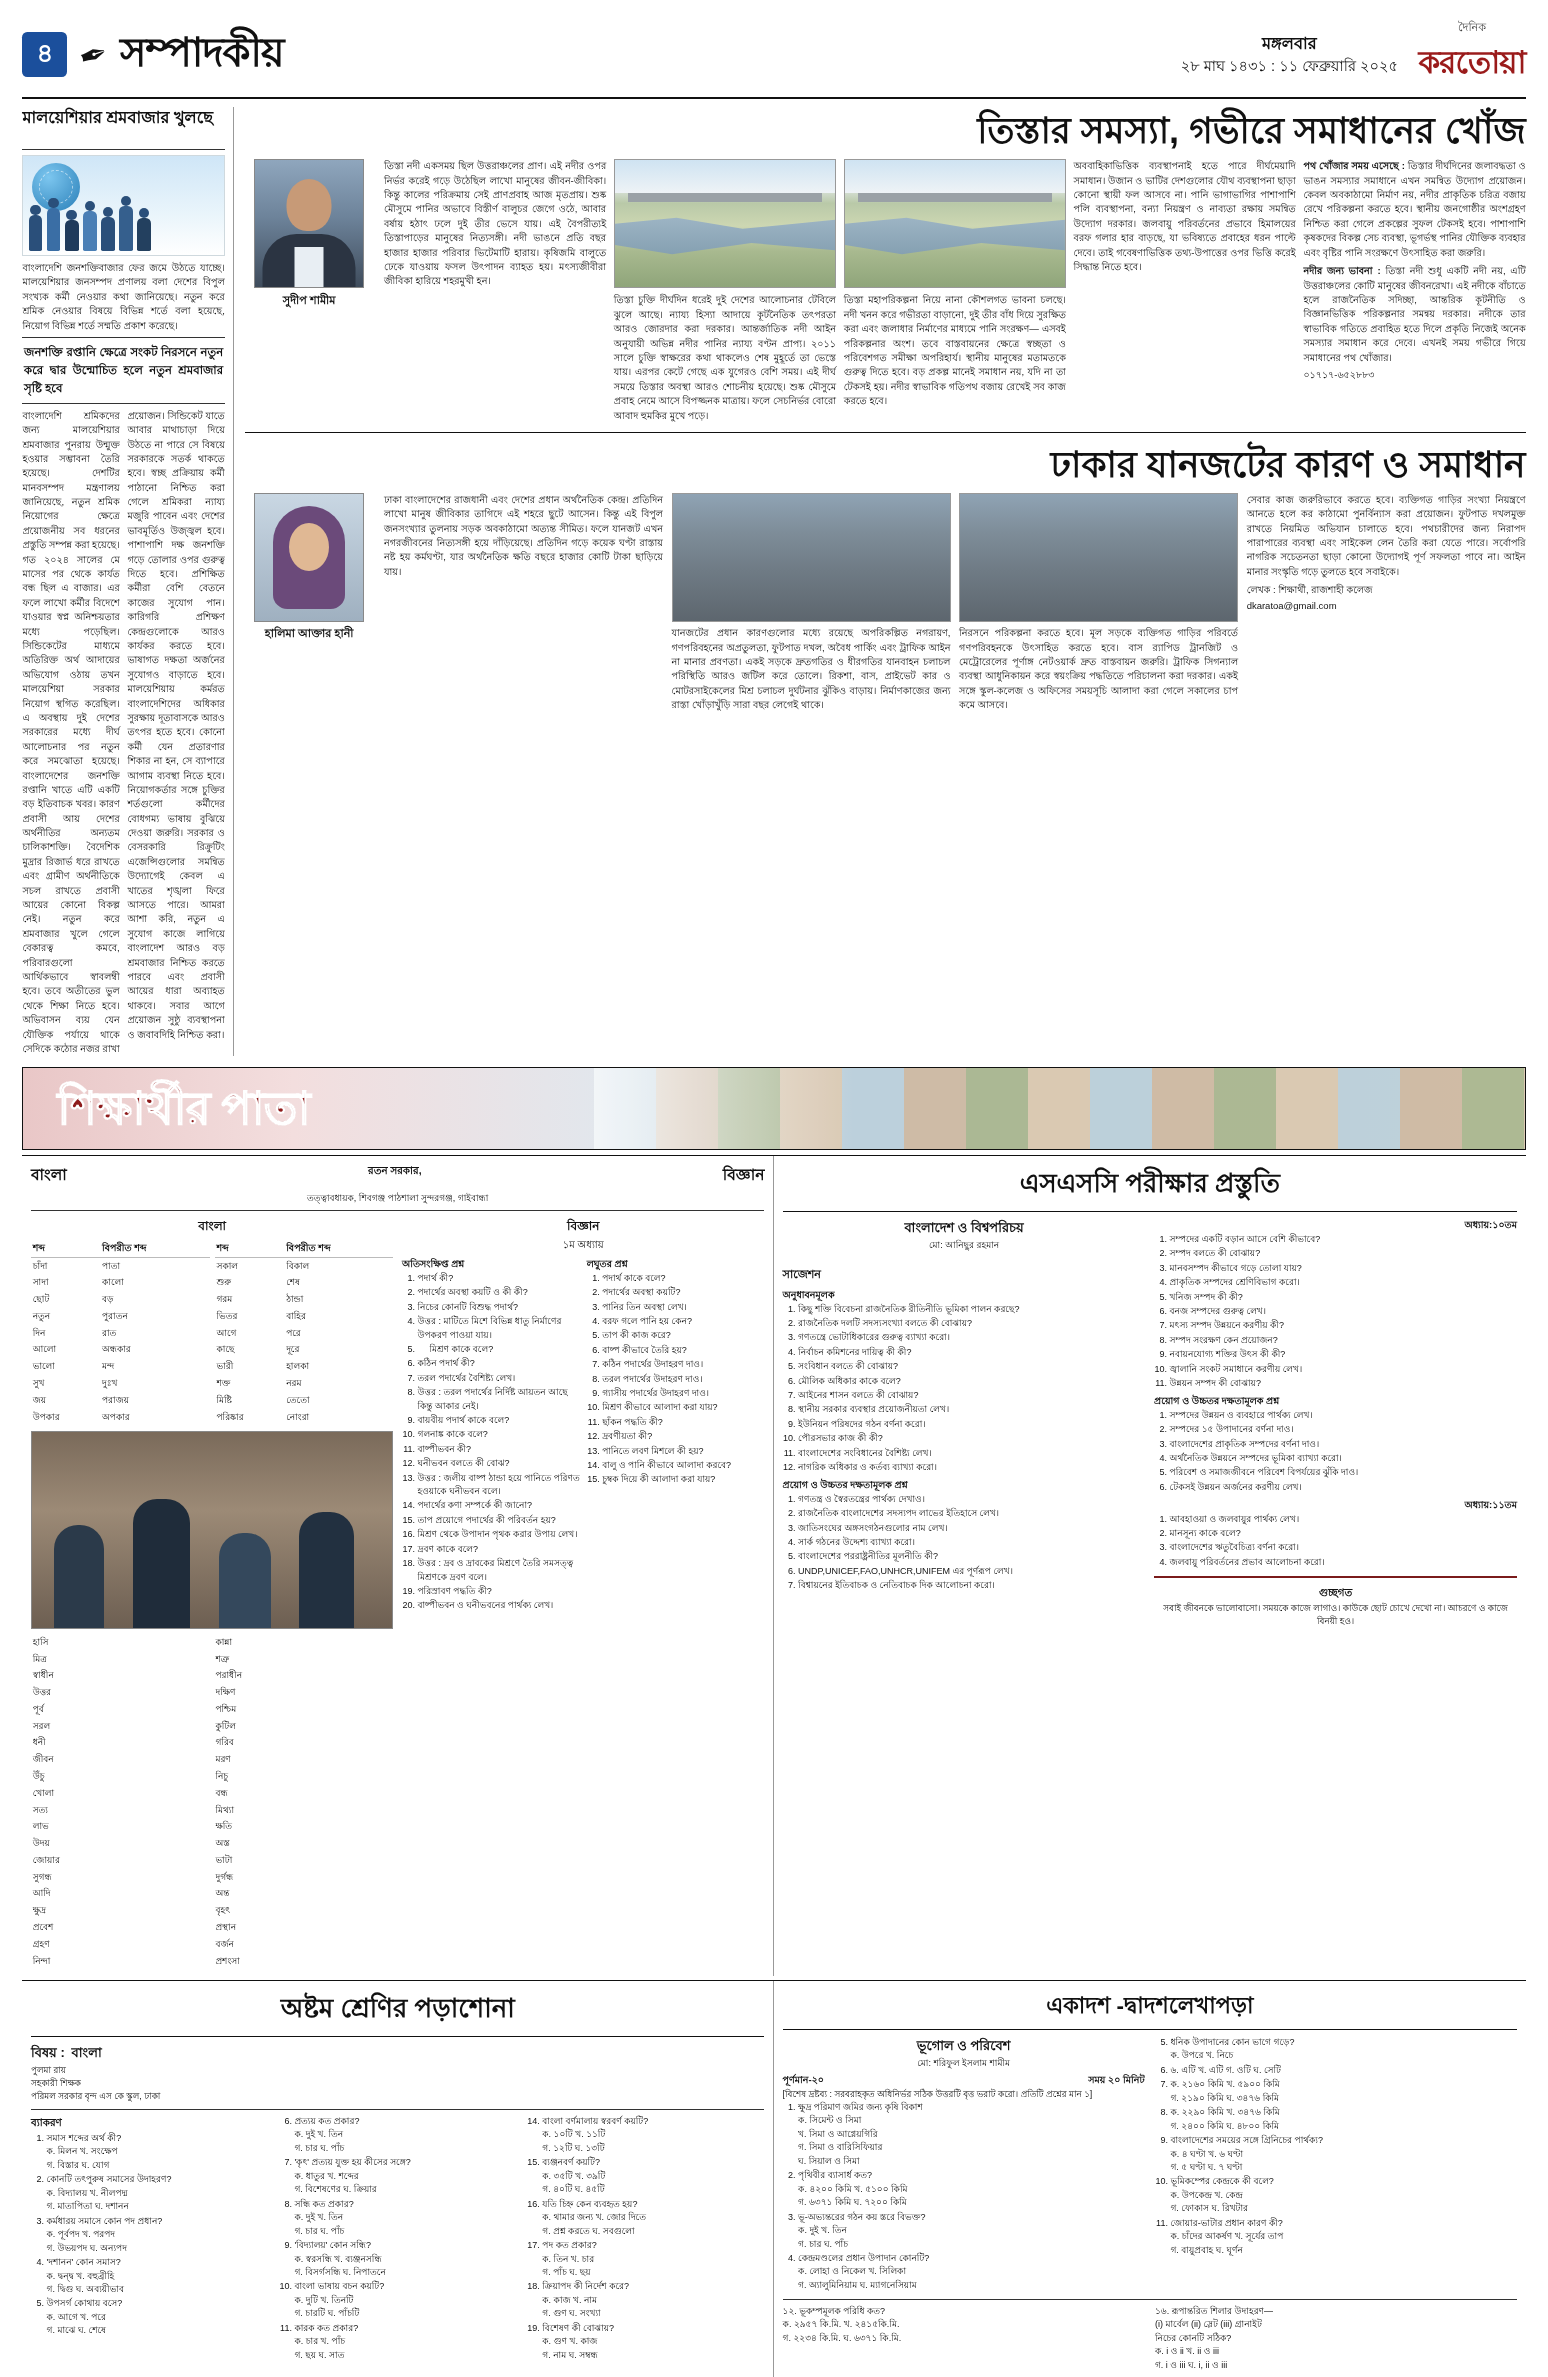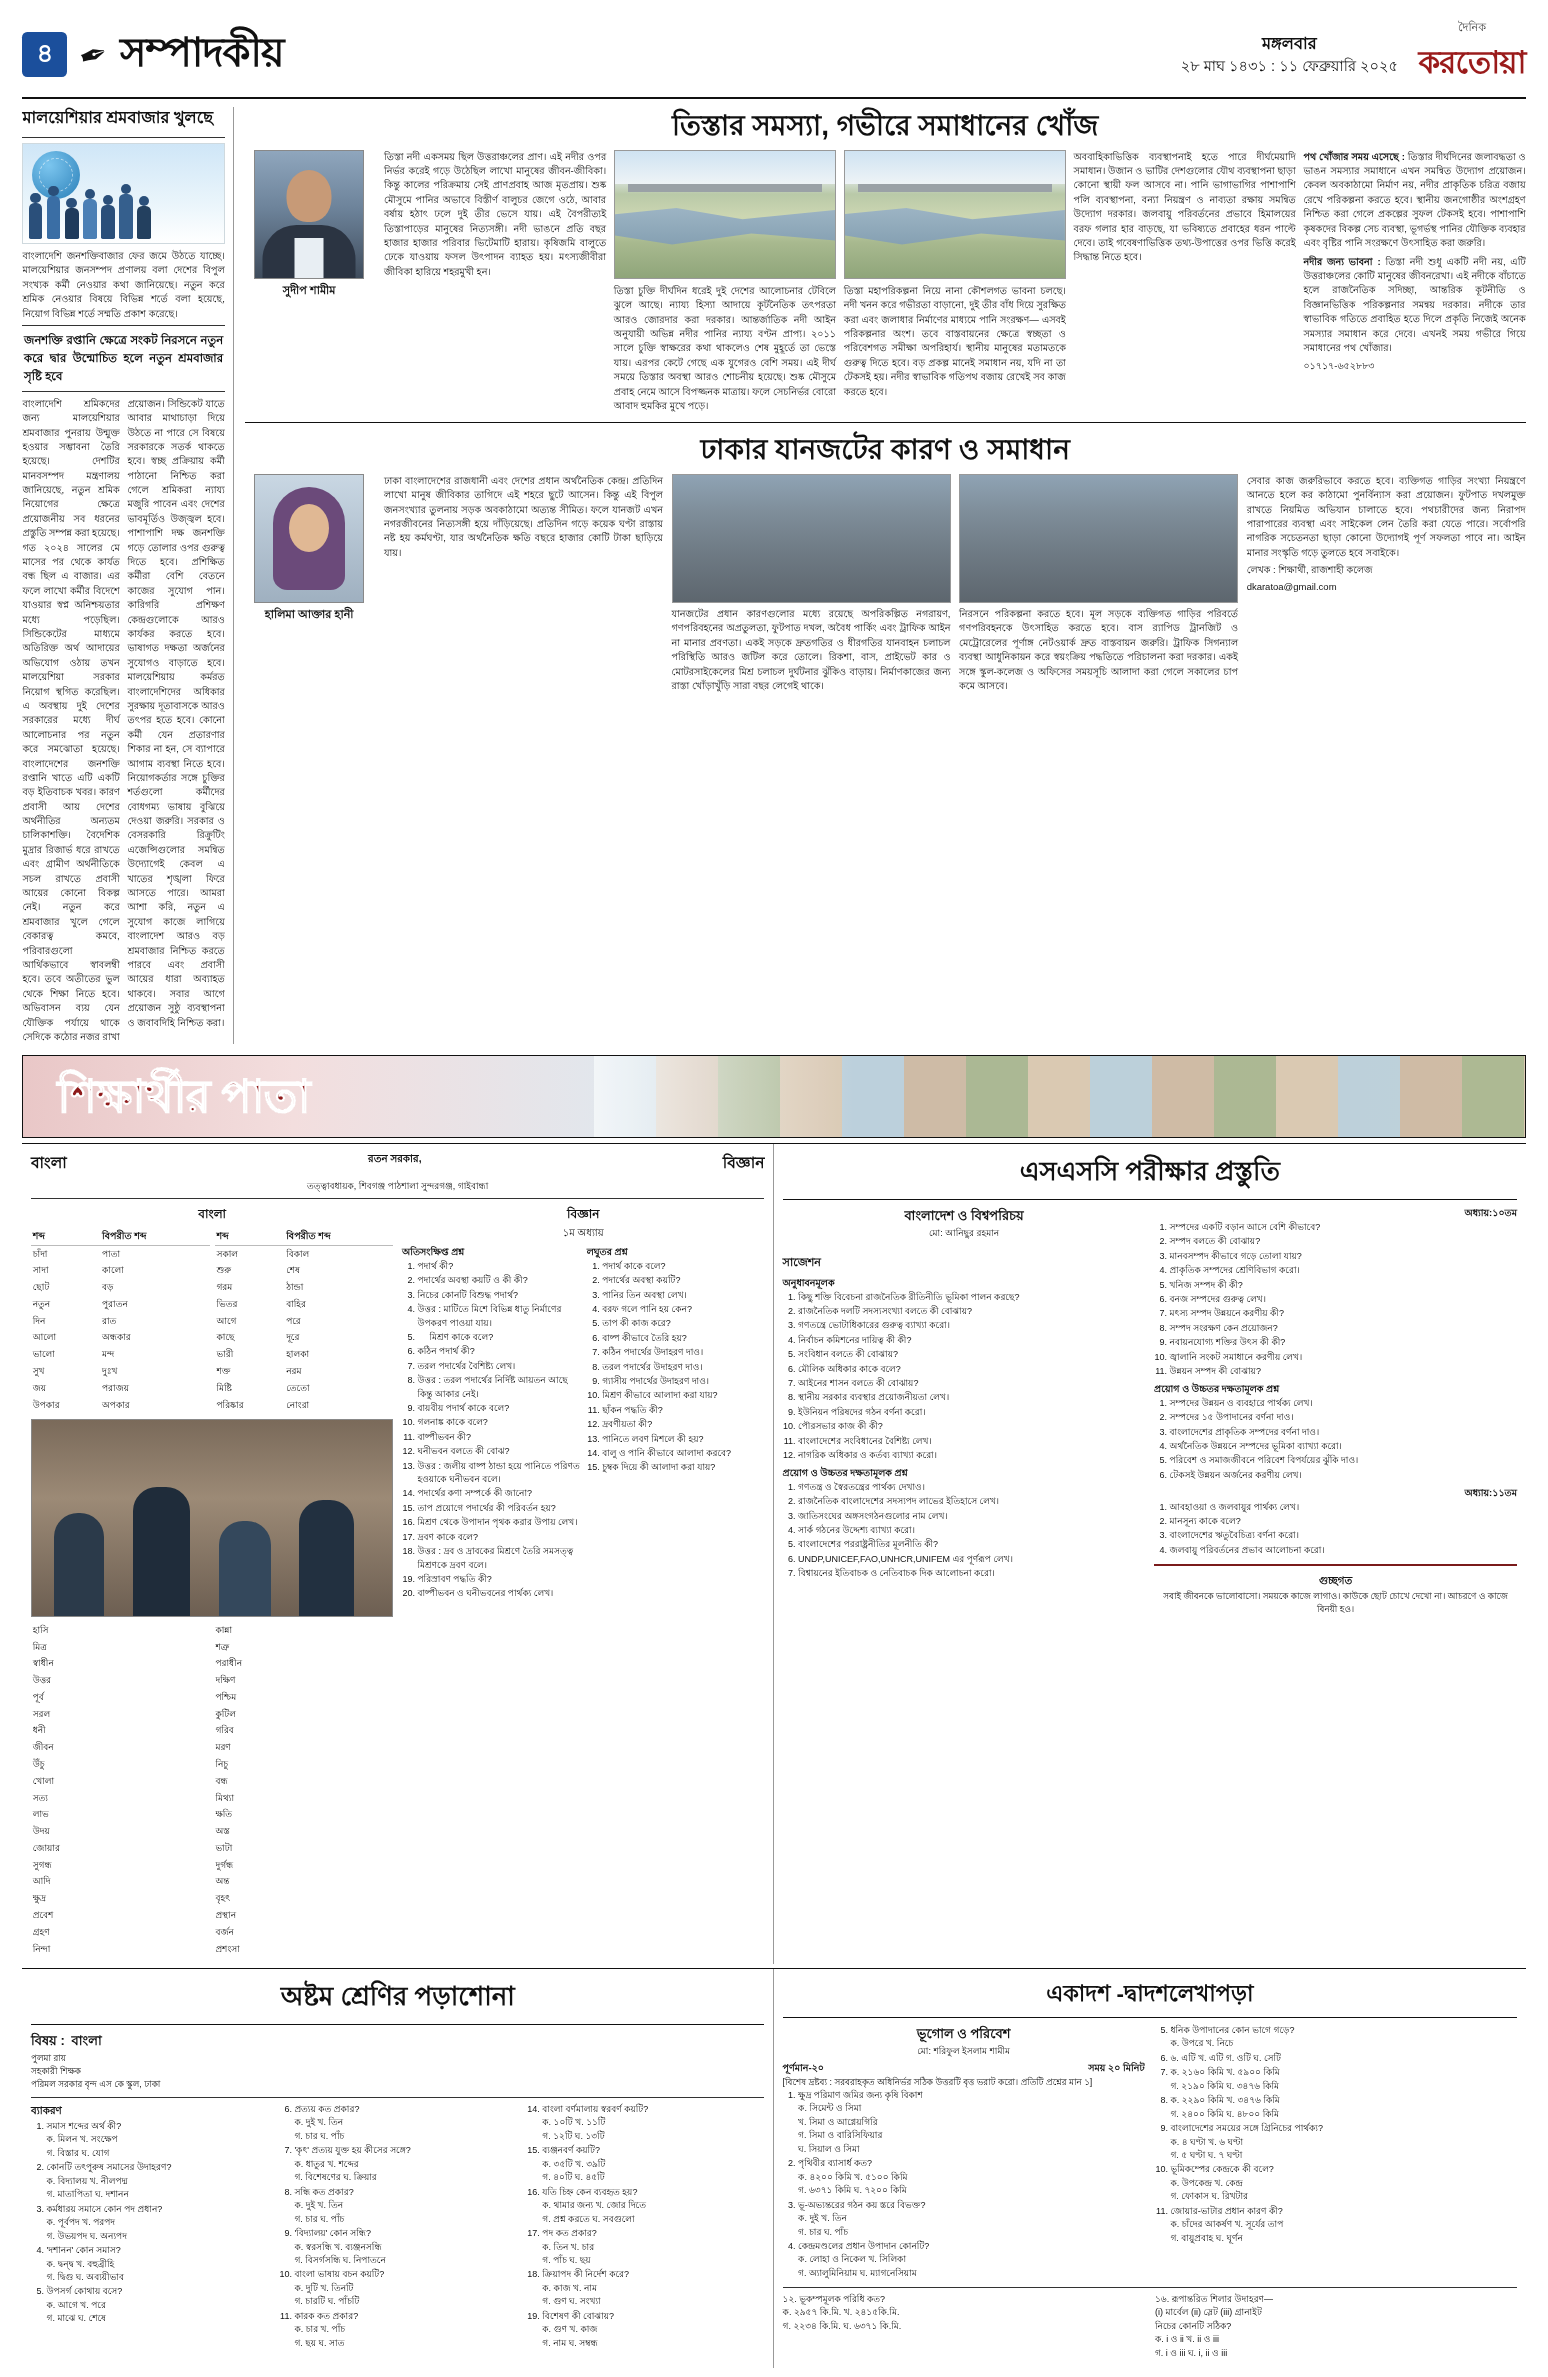--- a/index.html
+++ b/index.html
@@ -28,42 +28,42 @@
   .brand-box { text-align:center; }
   .brand-sub { font-size:11.2px; color:#444; }
   .brand-name { font-size:31px; font-weight:bold; color:#9a1b1b; letter-spacing:-0.9px; }
 
   
   .top-sec { display:grid; grid-template-columns:212px 1fr; gap:10.3px; margin-top:8.6px; }
   .col-left { border-right:0.9px solid #999; padding-right:8.6px; }
 
   .side-head {
     font-size:16.3px; font-weight:bold; line-height:1.3; border-bottom:0.9px solid #333;
-    padding-bottom:8px; margin-bottom:5.2px;
+    padding-bottom:20px; margin-bottom:5.2px;
   }
   .illus {
     height:101px; background:linear-gradient(180deg,#cfe6f7 0%, #eaf5fb 60%, #ffffff 100%);
     border:0.9px solid #cfd9de; position:relative; overflow:hidden; margin-bottom:5.2px;
   }
   .illus .globe { position:absolute; left:8.6px; top:6.9px; width:48px; height:48px; border-radius:50%;
       background:radial-gradient(circle at 35% 30%, #7cc6ef, #2a7fb8); }
   .illus .globe:after { content:""; position:absolute; inset:6.9px; border-radius:50%; border:1.7px dashed #ffffff88; }
   .illus .ppl { position:absolute; bottom:3.4px; left:5.2px; right:5.2px; height:55px; display:flex; align-items:flex-end; gap:4.3px; }
   .illus .p { width:13.8px; background:#2a4f7a; border-radius:5.2px 5.2px 1.7px 1.7px; position:relative; }
   .illus .p:before { content:""; position:absolute; top:-10.3px; left:1.7px; width:10.3px; height:10.3px; border-radius:50%; background:#2a4f7a; }
   .pullquote {
     font-size:11.6px; line-height:1.55; text-align:justify; border-top:0.9px solid #333;
     border-bottom:0.9px solid #333; padding:5.2px 1.7px; margin-bottom:5.2px; font-weight:bold;
   }
   .body-text { font-size:9.6px; line-height:1.5; text-align:justify; }
   .cols-2 { column-count:2; column-gap:7.7px; }
 
   
   .art { border-bottom:1.7px solid #111; padding-bottom:8.6px; }
-  .art-title { font-size:28px; font-weight:bold; text-align:center; line-height:1.2; margin:1.7px 0 6.9px; }
+  .art-title { font-size:36px; font-weight:bold; text-align:right; line-height:1.2; margin:1.7px 0 6.9px; }
   .art-grid { display:grid; grid-template-columns:129px 1fr; gap:10.3px; }
   .author { text-align:center; }
   .author-photo {
     width:110px; height:129px; margin:0 auto 3.4px;
     background:linear-gradient(180deg,#8fa6bd 0%, #6d839a 45%, #3f4c5c 100%);
     border:0.9px solid #888; position:relative; overflow:hidden;
   }
   .author-photo .head { position:absolute; left:50%; top:19px; transform:translateX(-50%); width:45px; height:52px; border-radius:50% 50% 45% 45%; background:#c79a77; }
   .author-photo .body { position:absolute; left:50%; bottom:0; transform:translateX(-50%); width:93px; height:53px; border-radius:34px 34px 0 0; background:#2b3442; }
   .author-photo .shirt { position:absolute; left:50%; bottom:0; transform:translateX(-50%); width:29px; height:40px; background:#e8eef3; }

